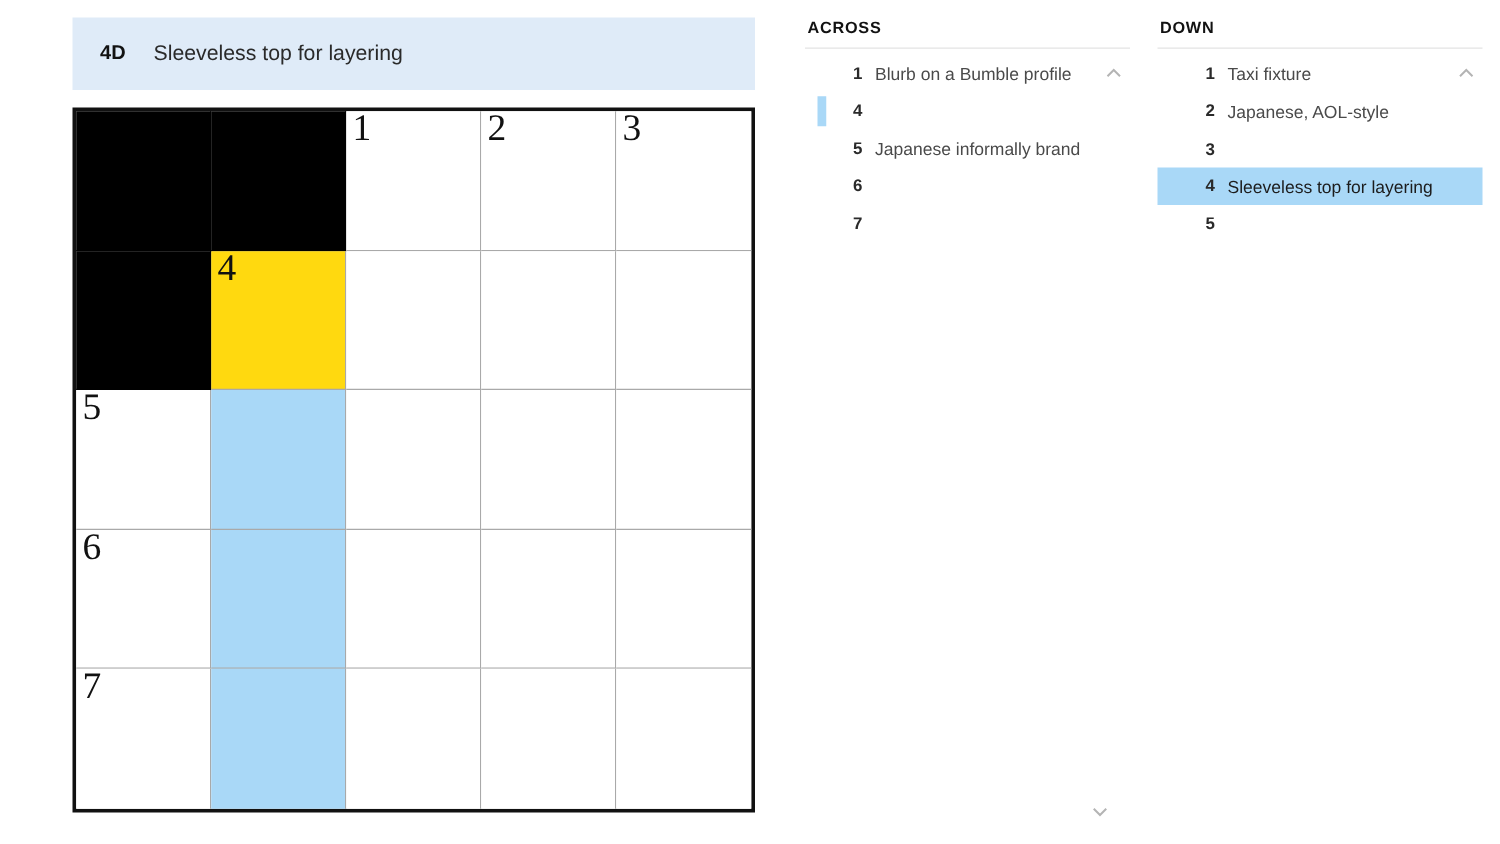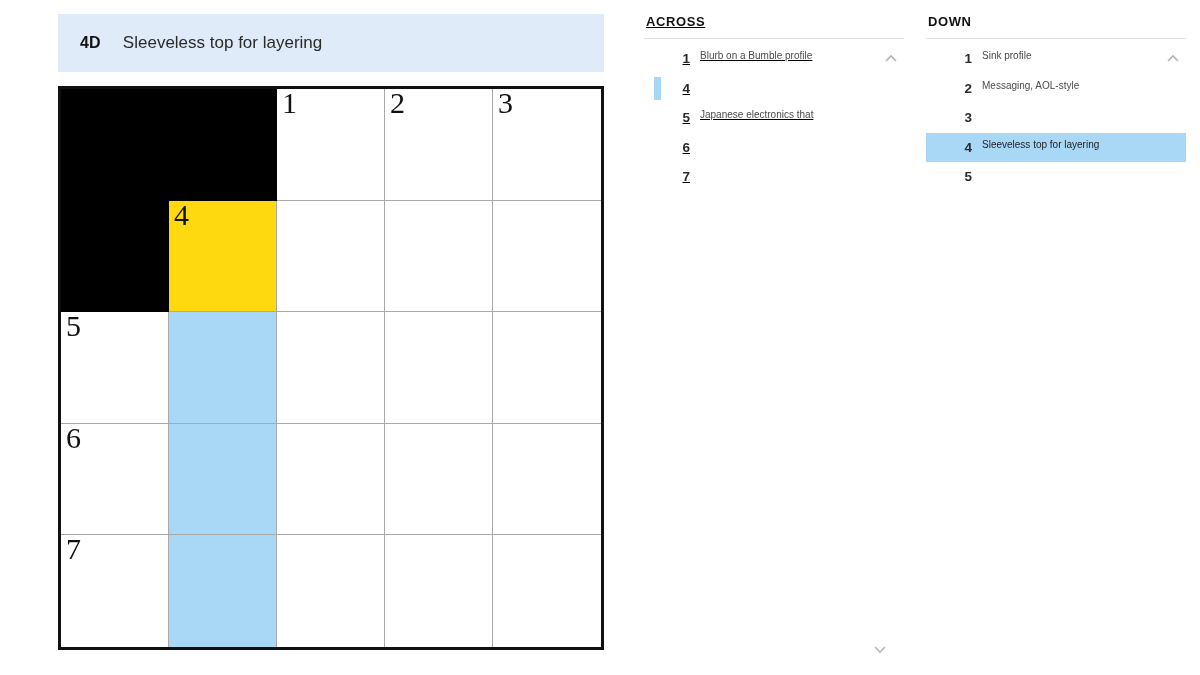--- a/index.html
+++ b/index.html
@@ -101,21 +101,21 @@
     top: 0;
     width: 570px;
     height: 675px;
   }
   .clue-col {
     position: absolute;
     top: 14px;
     width: 260px;
     height: 645px;
   }
-  #col-across { left: 14px; text-decoration: underline; }
+  #col-across { left: 14px; }
   #col-down   { left: 284px; margin-left: 12px; }
 
   .col-head {
     font-size: 13px;
     font-weight: bold;
     color: #121212;
     letter-spacing: 0.6px;
     padding-left: 2px;
     padding-bottom: 9px;
     border-bottom: 1px solid #e3e3e3;
@@ -135,21 +135,21 @@
     width: 18px;
     text-align: right;
     margin-right: 10px;
     font-size: 13.5px;
     font-weight: bold;
     color: #2a2a2a;
     line-height: 1.45;
   }
   .clue-row .c-text {
     flex: 1 1 auto;
-    font-size: 10px;
+    font-size: 14px;
     color: #4a4a4a;
     line-height: 1.45;
   }
   .clue-row.active { background: #a9d8f7; }
   .clue-row.active .c-text { color: #1c1c1c; }
   .clue-row.crossing::before {
     content: "";
     position: absolute;
     left: 10px;
     top: 3px;
@@ -241,46 +241,46 @@
       <div class="clue-list" id="across-list">
           <div class="clue-row">
             <span class="c-num">1</span>
             <span class="c-text">Blurb on a Bumble profile</span>
           </div>
           <div class="clue-row crossing">
             <span class="c-num">4</span>
           </div>
           <div class="clue-row">
             <span class="c-num">5</span>
-            <span class="c-text">Japanese electronics that</span>
+            <span class="c-text">Japanese informally brand</span>
           </div>
           <div class="clue-row">
             <span class="c-num">6</span>
           </div>
           <div class="clue-row">
             <span class="c-num">7</span>
           </div>
         </div>
       <div class="scroll-chevron" id="across-up">
         <svg viewBox="0 0 18 18" width="18" height="18" aria-hidden="true">
           <polyline points="4,11 9,6 14,11" fill="none" stroke="currentColor" stroke-width="1.6"></polyline>
         </svg>
       </div>
     </div>
 
     <div class="clue-col" id="col-down">
       <div class="col-head">DOWN</div>
       <div class="clue-list" id="down-list">
           <div class="clue-row">
             <span class="c-num">1</span>
-            <span class="c-text">Sink profile</span>
+            <span class="c-text">Taxi fixture</span>
           </div>
           <div class="clue-row">
             <span class="c-num">2</span>
-            <span class="c-text">Messaging, AOL-style</span>
+            <span class="c-text">Japanese, AOL-style</span>
           </div>
           <div class="clue-row">
             <span class="c-num">3</span>
           </div>
           <div class="clue-row active">
             <span class="c-num">4</span>
             <span class="c-text">Sleeveless top for layering</span>
           </div>
           <div class="clue-row">
             <span class="c-num">5</span>

